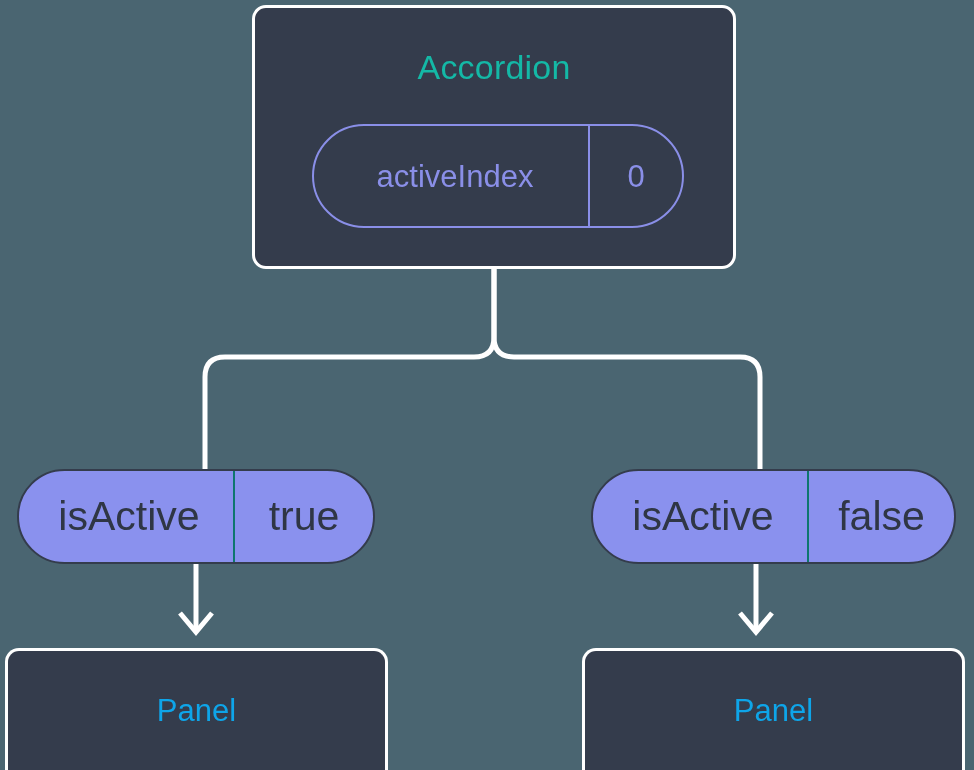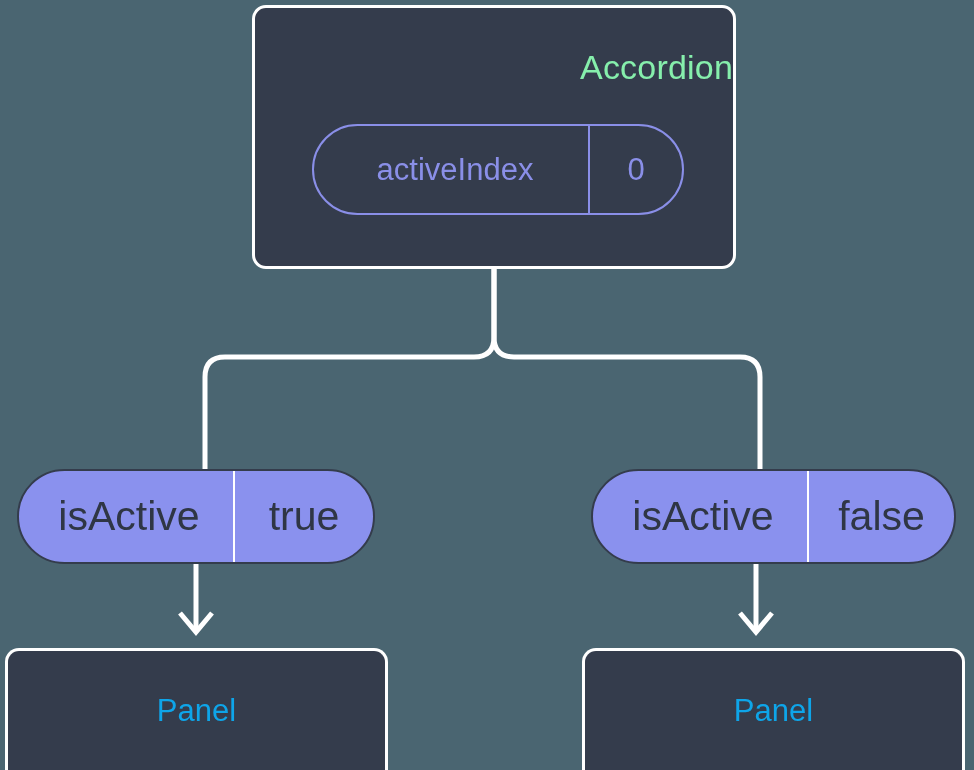--- a/index.html
+++ b/index.html
@@ -48,22 +48,22 @@
     left: 252px;
     top: 5px;
     width: 484px;
     height: 264px;
   }
   #root-title {
     position: absolute;
     left: 0;
     right: 0;
     top: 42px;
-    text-align: right;
-    color: #86efac;
+    text-align: center;
+    color: #14b8a6;
     font-size: 34px;
     font-weight: 400;
     letter-spacing: 0.2px;
     line-height: 1;
   }
 
   
   .pill-outline {
     position: absolute;
     display: flex;
@@ -71,21 +71,21 @@
     box-sizing: border-box;
     background: transparent;
     border: 2px solid #8a8fe8;
     border-radius: 999px;
     overflow: hidden;
   }
   #root-pill {
     left: 57px;
     top: 116px;
     width: 372px;
-    height: 91px;
+    height: 104px;
   }
   .pill-outline .pill-key,
   .pill-outline .pill-val {
     display: flex;
     align-items: center;
     justify-content: center;
     color: #8a8fe8;
     font-size: 31px;
     font-weight: 400;
     line-height: 1;
@@ -117,21 +117,21 @@
     display: flex;
     align-items: center;
     justify-content: center;
     color: #2f3645;
     font-size: 41px;
     font-weight: 400;
     line-height: 1;
     box-sizing: border-box;
   }
   .pill-filled .pill-val {
-    border-left: 2px solid #ffffff;
+    border-left: 2px solid #0f766e;
   }
 
   #left-pill {
     left: 17px;
     top: 469px;
     width: 358px;
     height: 95px;
   }
   #left-pill .pill-key { flex: 0 0 214px; padding-left: 6px; }
   #left-pill .pill-val { flex: 1 1 auto; }

